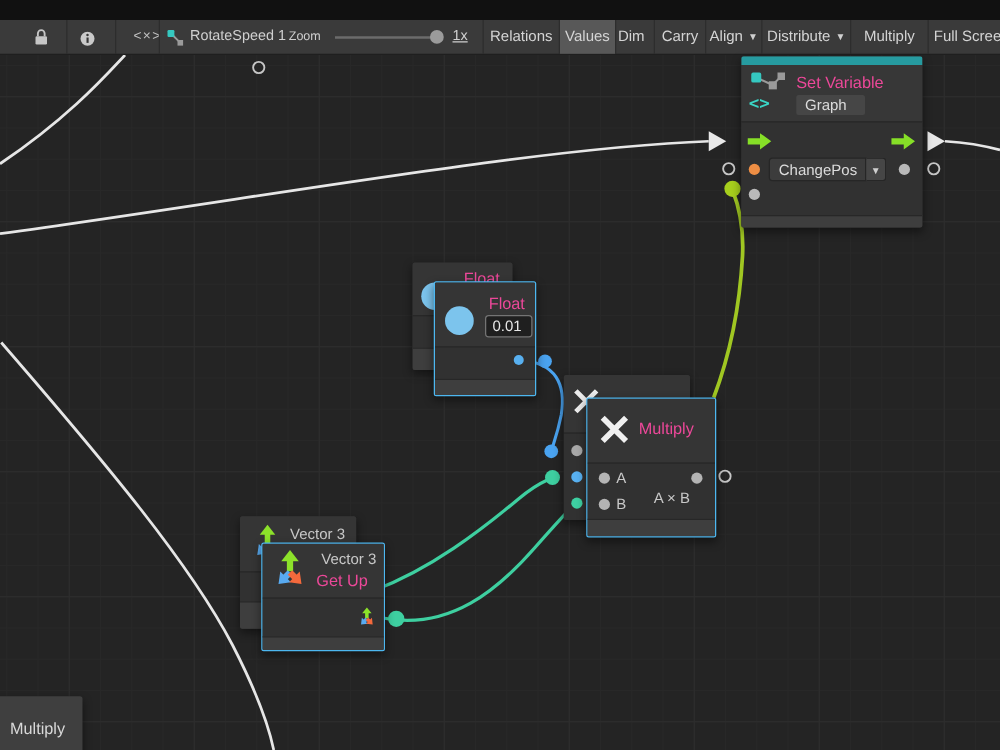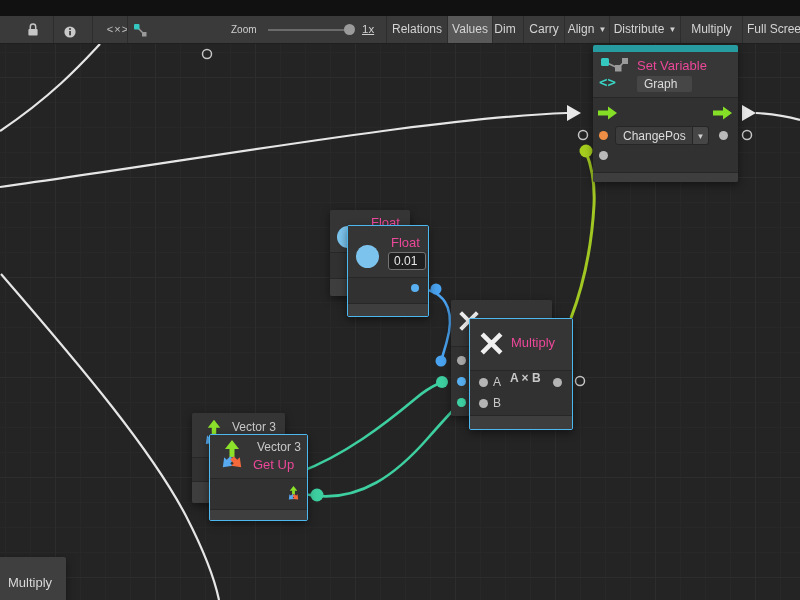--- a/index.html
+++ b/index.html
@@ -67,20 +67,21 @@
     <div class="sep" style="left:92px;"></div>
     <div class="sep" style="left:127px;"></div>
 
     <span class="abs" style="left:133px;top:7px;">
       <svg width="14" height="14" viewBox="0 0 14 14">
           <path d="M4 4 L10.5 10.5" stroke="#9a9a9a" stroke-width="1.5"></path>
           <rect x="1" y="1" width="5.5" height="5.5" rx="1" fill="#35c8c0"></rect>
           <rect x="9" y="9" width="4.5" height="4.5" fill="#9a9a9a"></rect>
         </svg>
     </span>
+    <span class="t" style="left:152px;top:0;line-height:27px;font-size:11.5px;color:#cfcfcf;">RotateSpeed 1</span>
 
     <span class="t" style="left:231px;top:0;line-height:27px;font-size:10px;color:#cfcfcf;">Zoom</span>
     <div class="abs" style="left:268px;top:13px;width:86px;height:2px;background:#6b6b6b;"></div>
     <div class="abs" style="left:344px;top:8px;width:11px;height:11px;border-radius:50%;background:#9b9b9b;"></div>
     <span class="t" style="left:362px;top:0;line-height:27px;font-size:11.5px;color:#cfcfcf;text-decoration:underline;">1x</span>
     <div class="sep" style="left:386px;"></div>
 
     <div class="tbtn" style="left:387px;width:60px;"><span>Relations</span></div>
     <div class="sep" style="left:447px;"></div>
     <div class="tbtn active" style="left:448px;width:44px;"><span>Values</span></div>
@@ -210,21 +211,21 @@
       <div class="hdr" style="top:0;height:51px;background:#353535;"></div>
       <span class="abs" style="left:8px;top:11px;">
         <svg width="27" height="27" viewBox="0 0 26 26">
             <path d="M4 4 L22 22 M22 4 L4 22" stroke="#f0f0f0" stroke-width="4.4"></path>
           </svg>
       </span>
       <span class="t title" style="left:41px;top:16px;">Multiply</span>
       <div class="body" style="top:51px;height:45px;"></div>
       <div class="dot" style="left:8.5px;top:58.5px;background:#b4b4b4;"></div>
       <span class="t plabel" style="left:23px;top:56px;">A</span>
-      <span class="t plabel" style="left:40px;top:52px;width:42px;text-align:left;font-weight:bold;">A × B</span>
+      <span class="t plabel" style="left:40px;top:72px;width:42px;text-align:right;">A × B</span>
       <div class="dot" style="left:82.5px;top:58.5px;background:#b4b4b4;"></div>
       <div class="dot" style="left:8.5px;top:79.5px;background:#b4b4b4;"></div>
       <span class="t plabel" style="left:23px;top:77px;">B</span>
       <div class="ftr" style="top:96px;height:13px;"></div>
     </div>
 
     <div class="node" style="left:192px;top:369px;width:93px;height:90px;">
       <div class="hdr" style="top:0;height:44px;background:#353535;"></div>
       <span class="abs" style="left:6px;top:4px;">
         <svg width="32" height="34" viewBox="0 0 36 38">

